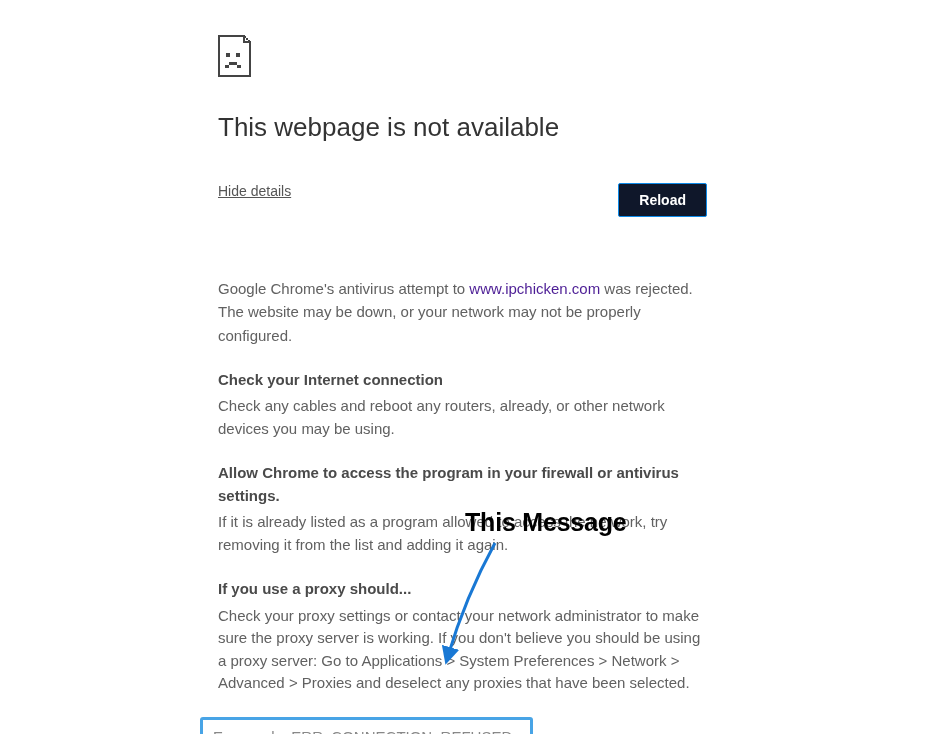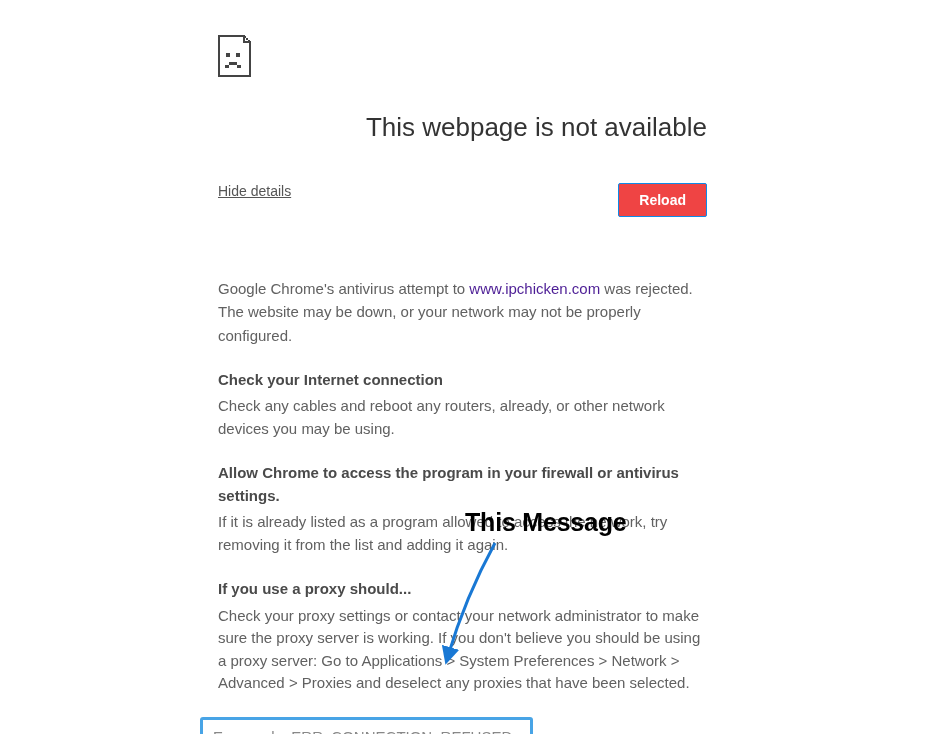--- a/index.html
+++ b/index.html
@@ -19,36 +19,35 @@
       margin-bottom: 35px;
     }
     .sad-icon svg {
       display: block;
     }
     .title {
       font-size: 26px;
       font-weight: 400;
       color: #333;
       margin-bottom: 40px;
-      text-align: right;
     }
     .action-row {
       display: flex;
       justify-content: space-between;
       align-items: flex-start;
       margin-bottom: 60px;
     }
     .hide-details {
       color: #555;
       font-size: 14px;
       text-decoration: underline;
       cursor: pointer;
     }
     .reload-btn {
-      background: #ef4444;
+      background: #0f172a;
       color: #fff;
       border: 1px solid #0d8ae8;
       padding: 8px 20px;
       font-size: 14px;
       font-weight: 600;
       cursor: pointer;
       border-radius: 2px;
     }
     .section {
       margin-bottom: 22px;

